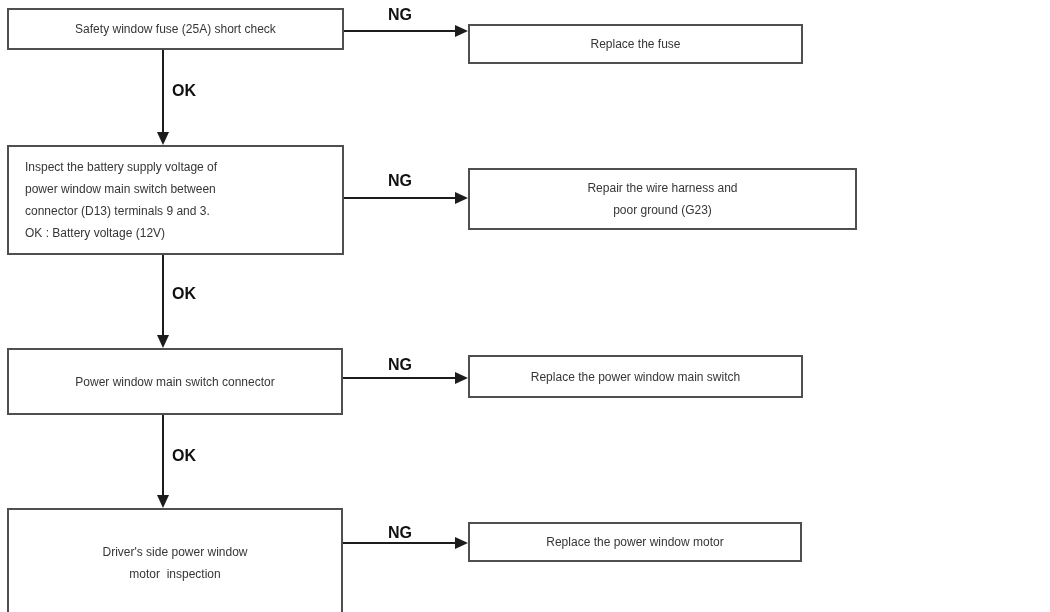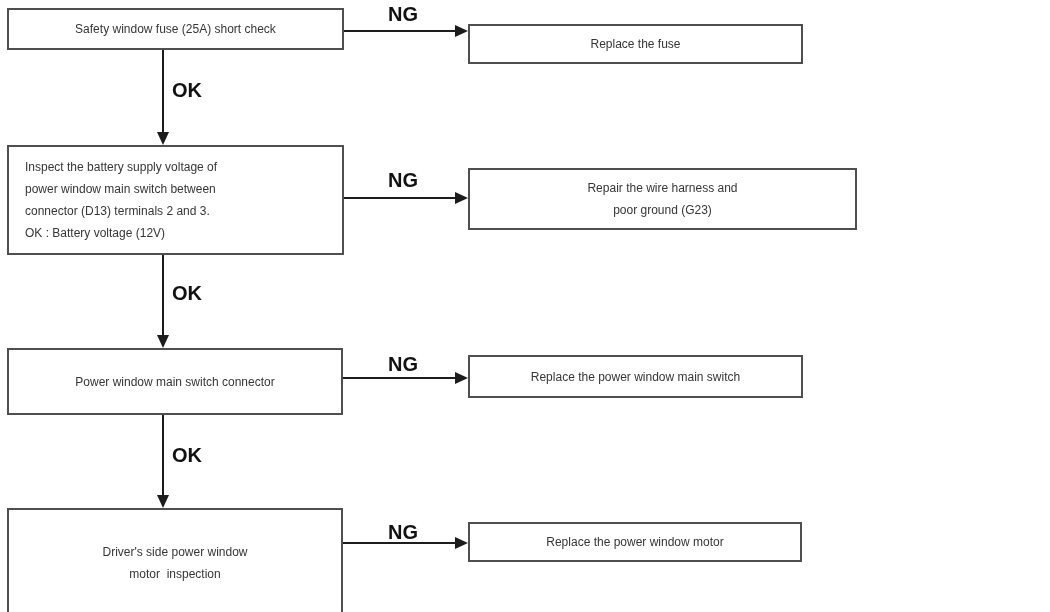--- a/index.html
+++ b/index.html
@@ -59,21 +59,21 @@
   .arrow-down {
     position: absolute;
     width: 0;
     height: 0;
     border-left: 6px solid transparent;
     border-right: 6px solid transparent;
     border-top: 13px solid #1c1c1c;
   }
   .edge-label {
     position: absolute;
-    font-size: 20px;
+    font-size: 16px;
     font-weight: bold;
     color: #111111;
     line-height: 19px;
   }
 </style>
 </head>
 <body>
 
 <div class="stage">
 
@@ -87,21 +87,21 @@
     <div class="btext">Replace the fuse</div>
   </div>
 
   <div class="vline" style="left:162px; top:50px; height:84px;"></div>
   <div class="arrow-down" style="left:157px; top:132px;"></div>
   <div class="edge-label" style="left:172px; top:81px;">OK</div>
 
   <div class="box left-align" style="left:7px; top:145px; width:337px; height:110px;">
     <div class="btext">Inspect the battery supply voltage of</div>
     <div class="btext">power window main switch between</div>
-    <div class="btext">connector (D13) terminals 2 and 3.</div>
+    <div class="btext">connector (D13) terminals 9 and 3.</div>
     <div class="btext">OK : Battery voltage (12V)</div>
   </div>
   <div class="hline" style="left:344px; top:197px; width:112px;"></div>
   <div class="arrow-right" style="left:455px; top:192px;"></div>
   <div class="edge-label" style="left:388px; top:171px;">NG</div>
   <div class="box" style="left:468px; top:168px; width:389px; height:62px;">
     <div class="btext">Repair the wire harness and</div>
     <div class="btext">poor ground (G23)</div>
   </div>
 

